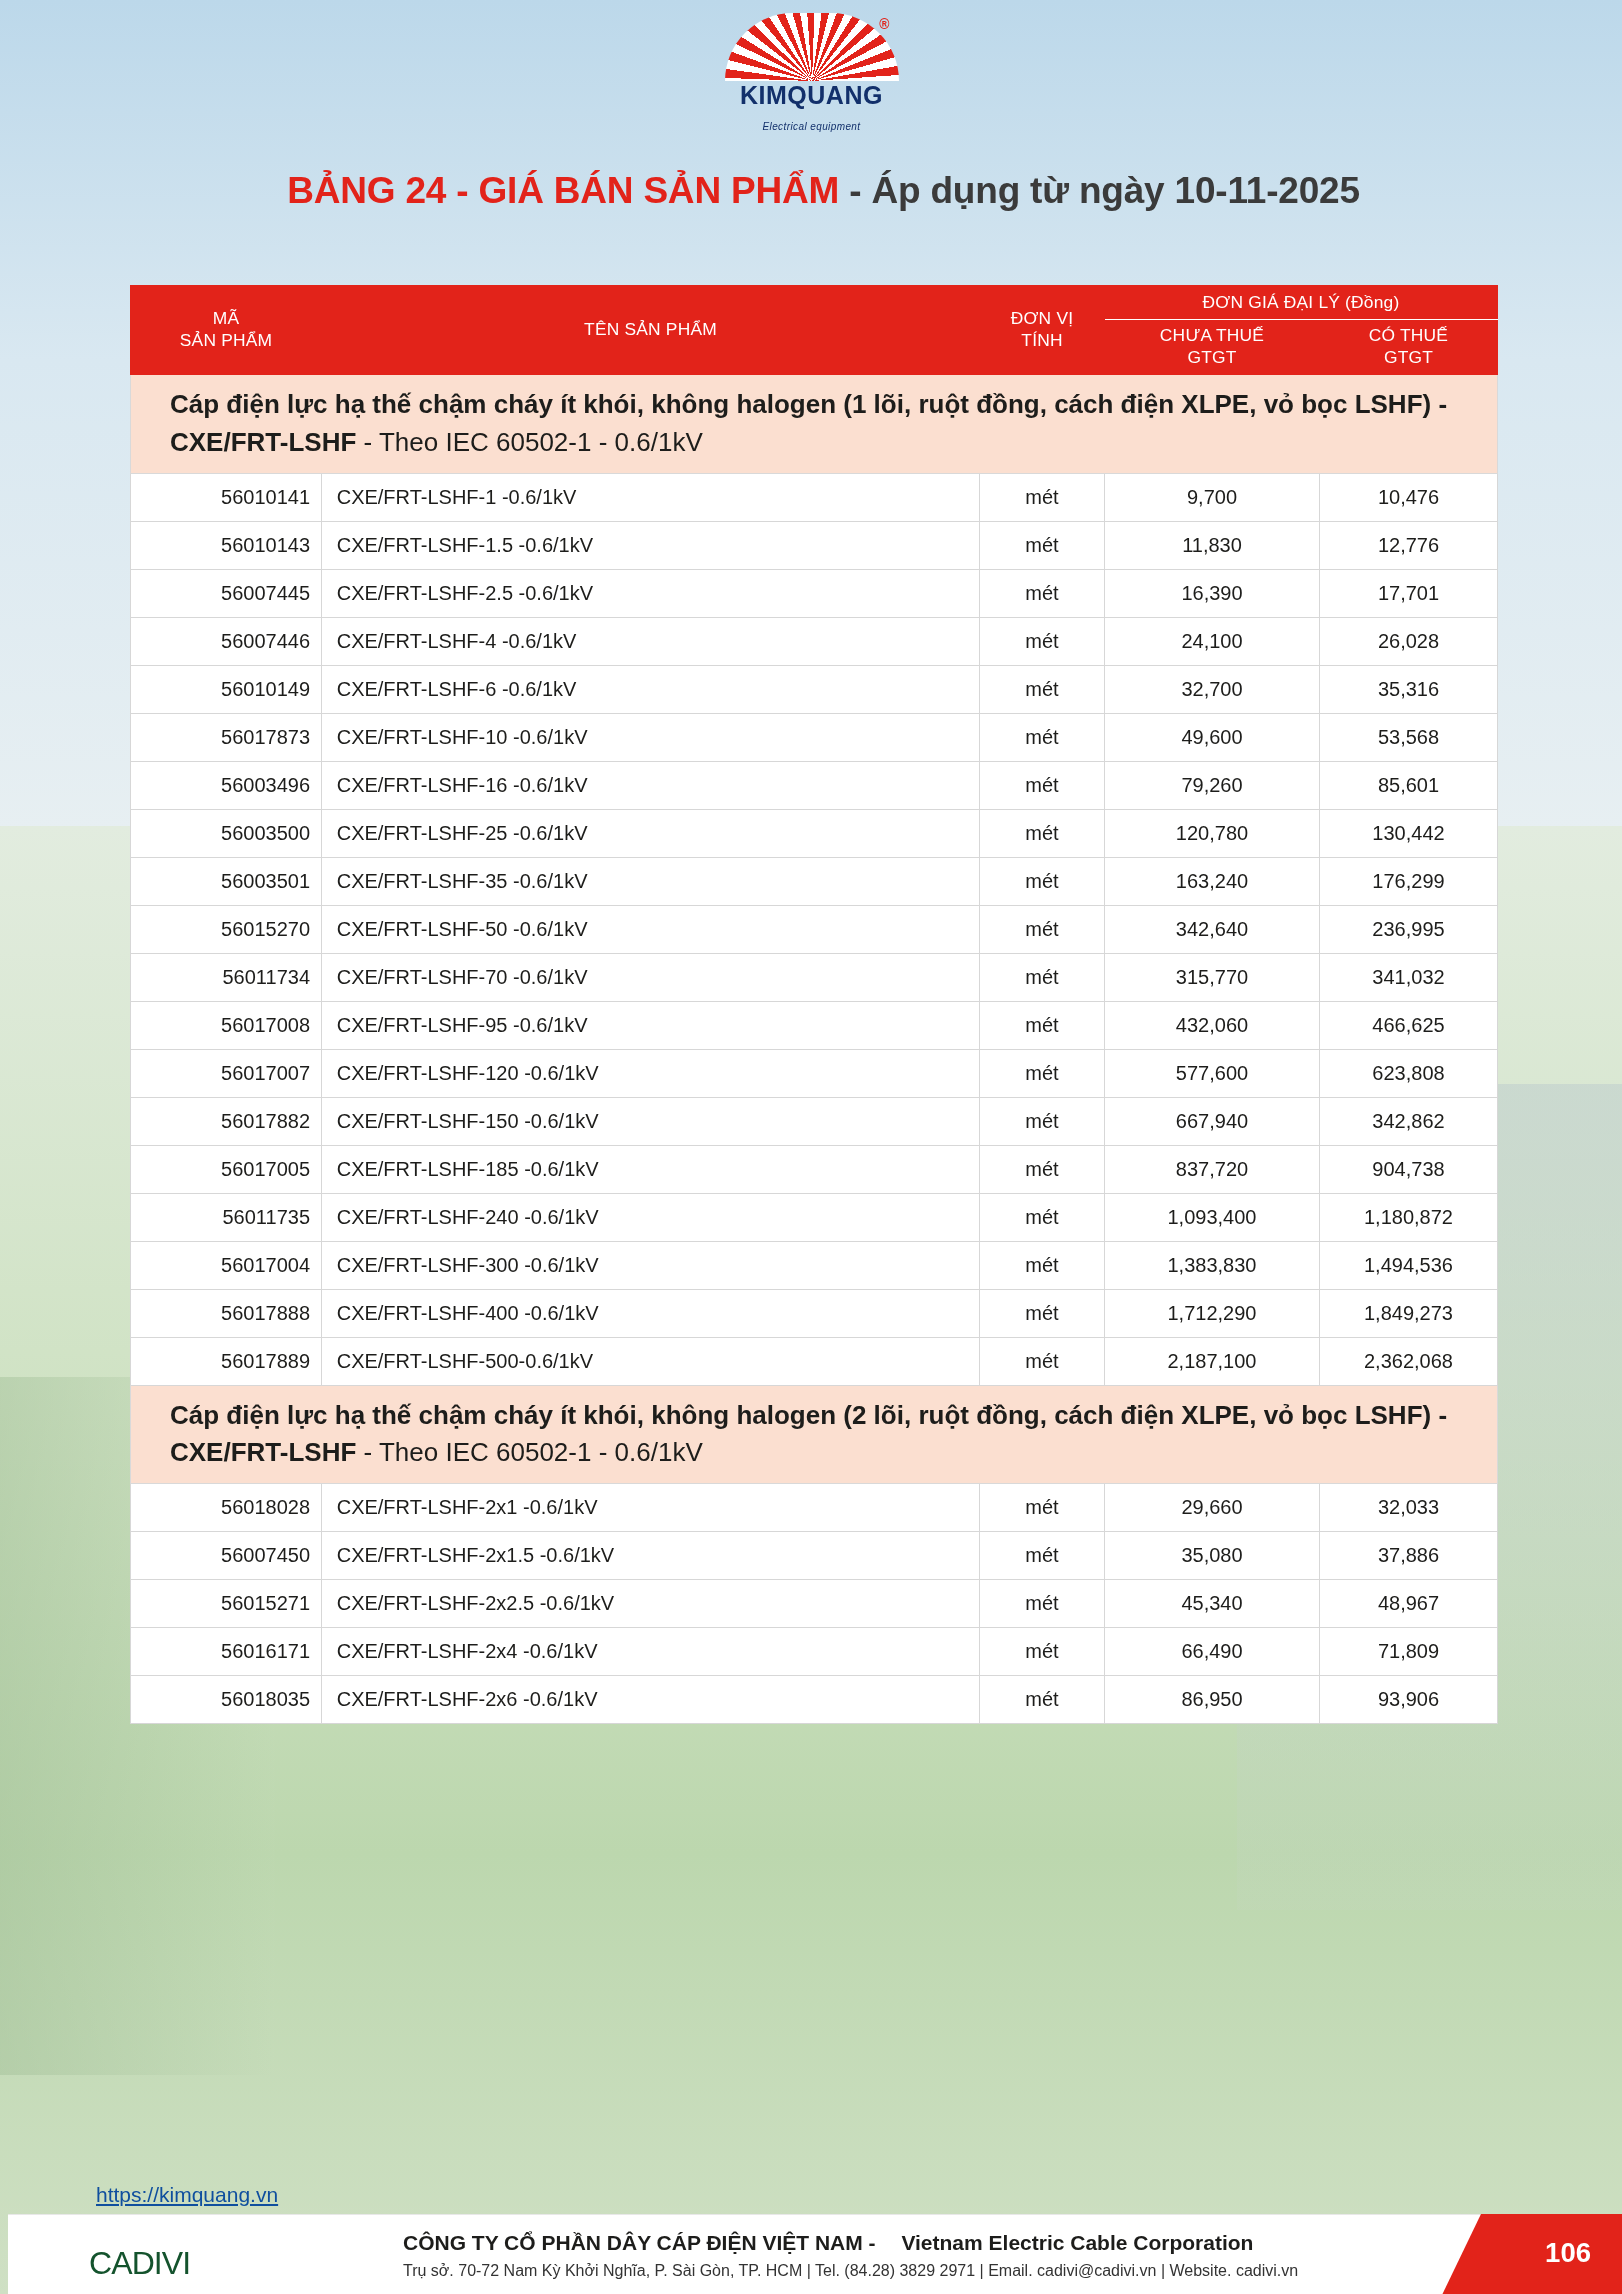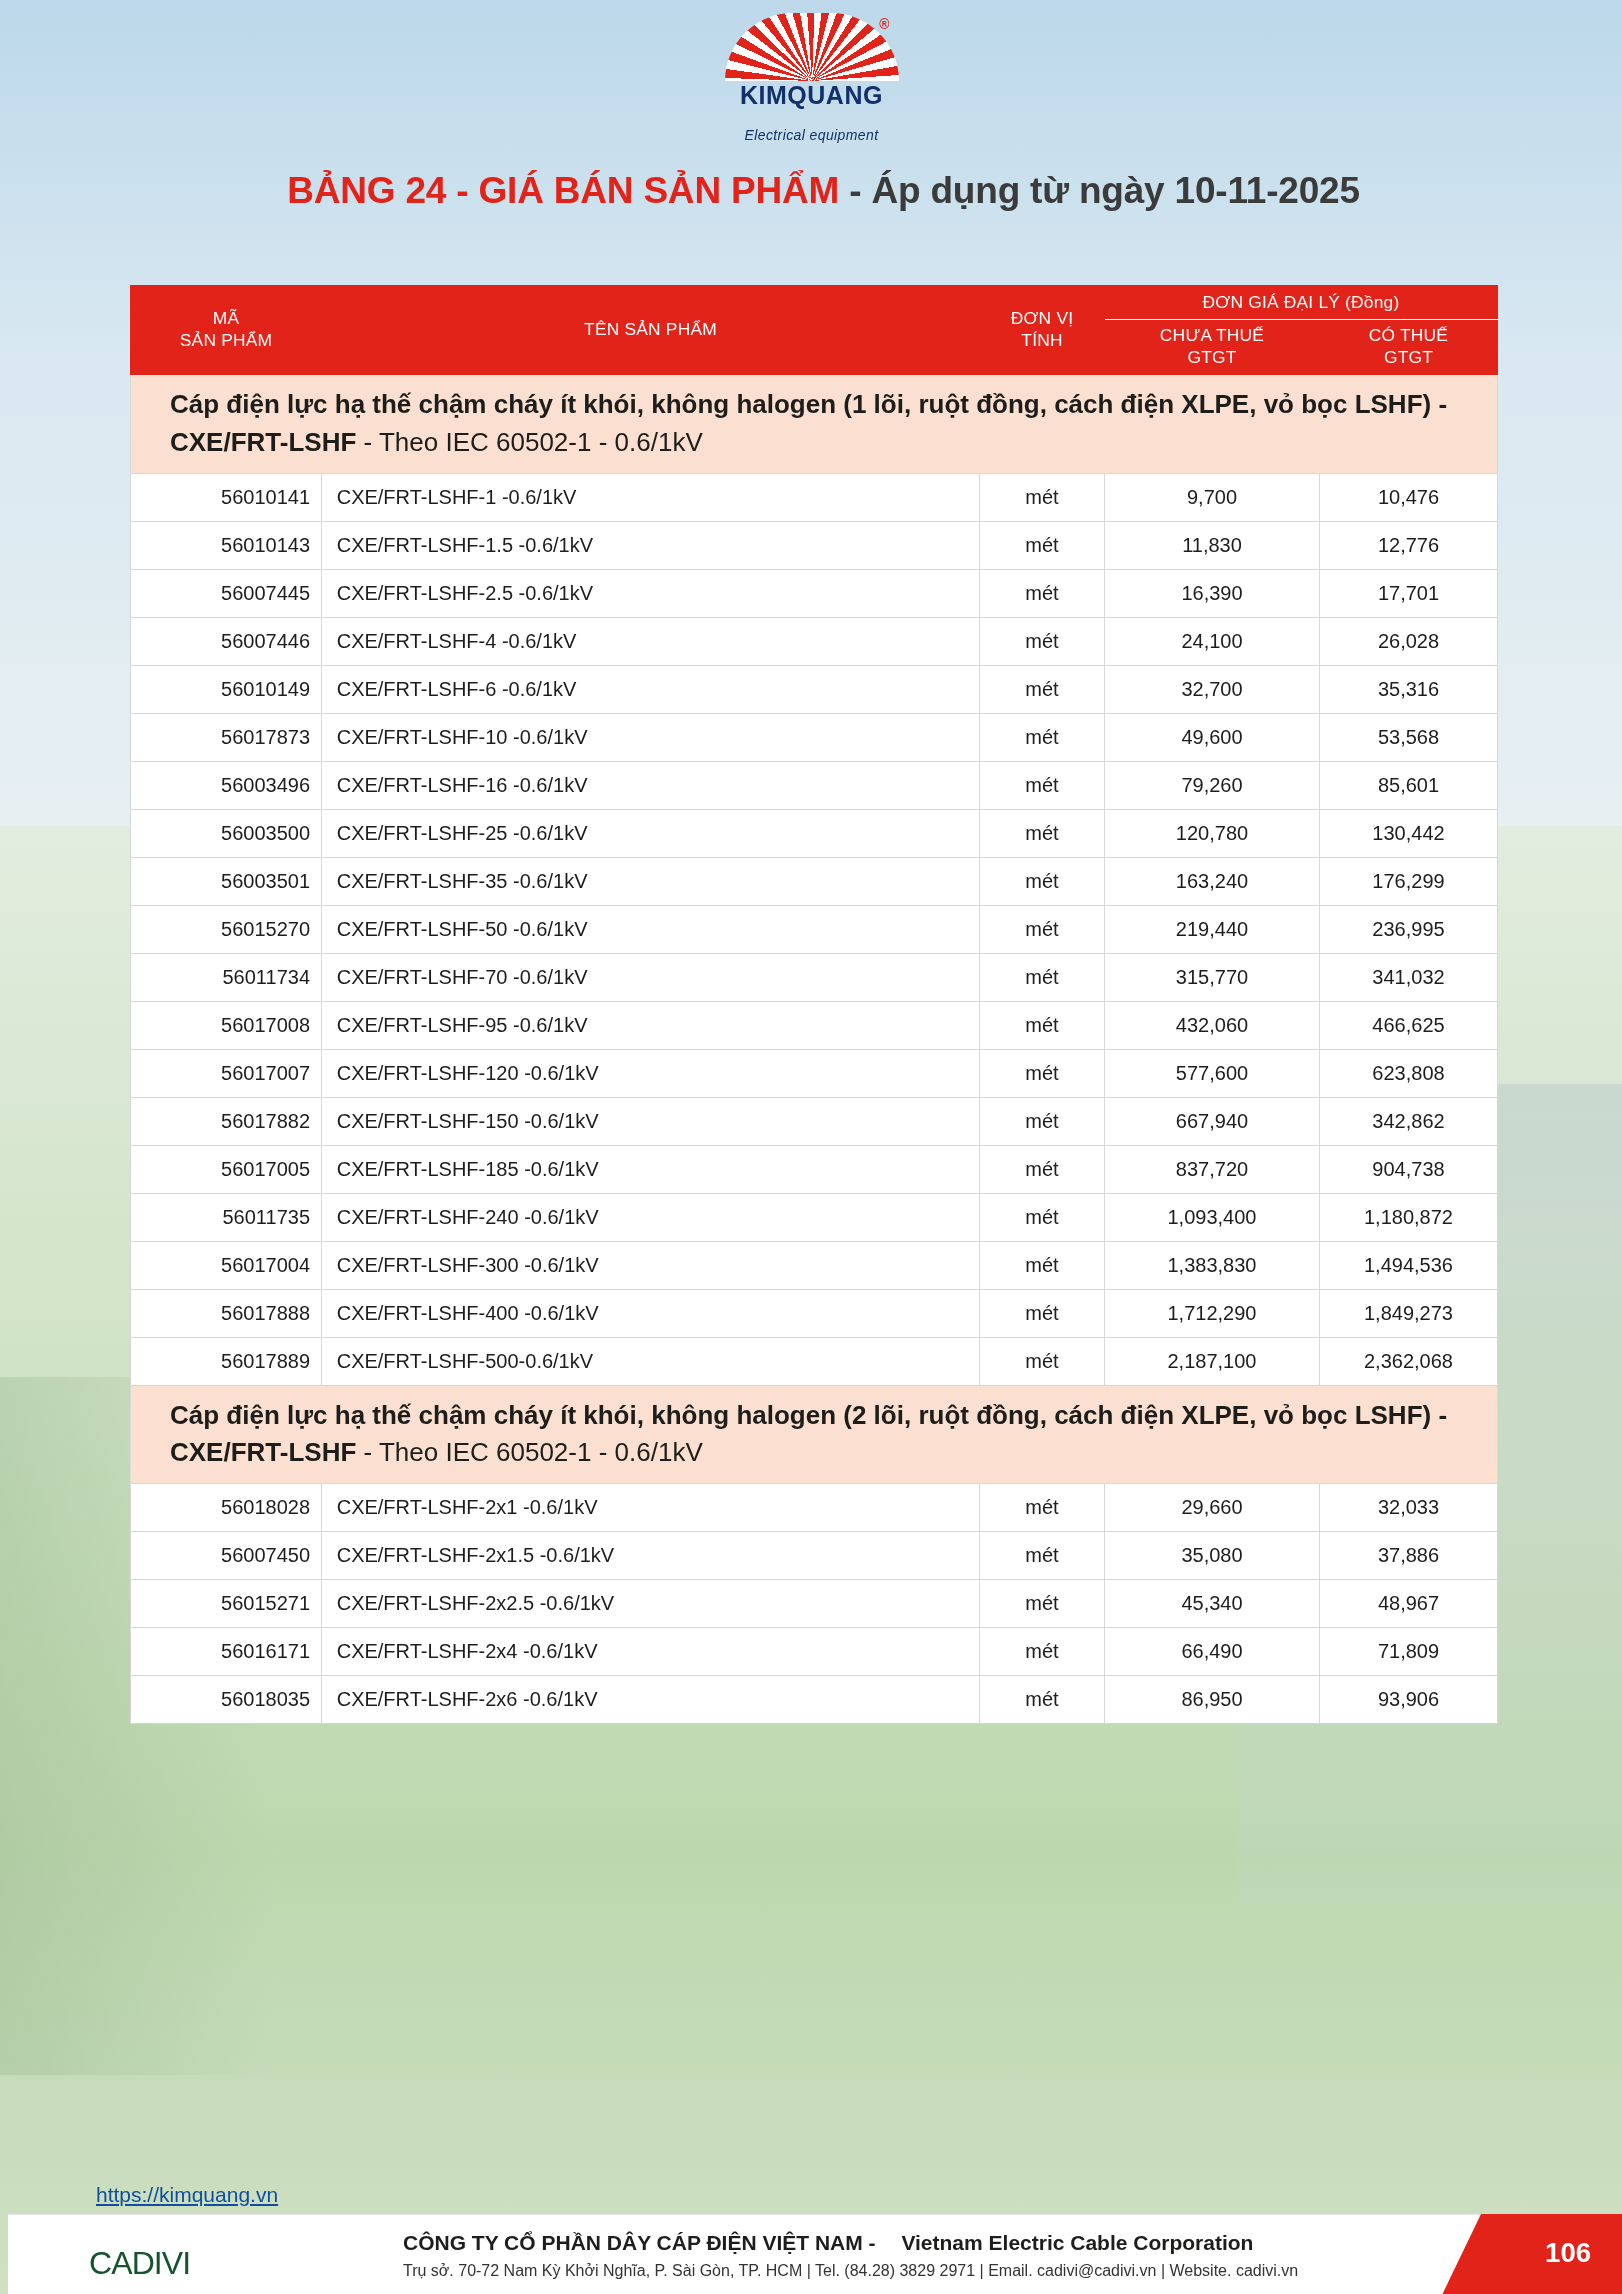--- a/index.html
+++ b/index.html
@@ -50,21 +50,21 @@
   }
   .logo-reg {
     position: absolute; right: 9.2px; top: 3.7px;
     font-size: 13.8px; color: #e2231a; font-weight: bold;
   }
   .logo-name {
     font-size: 25px; font-weight: bold; color: #12306b; letter-spacing: 0.5px;
     margin-top: 1.8px; line-height: 1;
   }
   .logo-sub {
-    font-size: 14px; color: #12306b; font-style: italic; letter-spacing: 0.4px; margin-top: 19px;
+    font-size: 10px; color: #12306b; font-style: italic; letter-spacing: 0.4px; margin-top: 13px;
   }
 
   
   .title {
     position: absolute; top: 170px; left: 12px; width: 1623px; text-align: center;
     font-size: 37px; font-weight: bold; color: #e2231a; letter-spacing: -0.2px;
     white-space: nowrap;
   }
   .title .sub { color: #3b3b3b; font-weight: bold; }
 
@@ -251,21 +251,21 @@
             <td class="code">56003501</td>
             <td class="name">CXE/FRT-LSHF-35 -0.6/1kV</td>
             <td class="unit">mét</td>
             <td class="price">163,240</td>
             <td class="price">176,299</td>
           </tr>
           <tr>
             <td class="code">56015270</td>
             <td class="name">CXE/FRT-LSHF-50 -0.6/1kV</td>
             <td class="unit">mét</td>
-            <td class="price">219,440</td>
+            <td class="price">342,640</td>
             <td class="price">236,995</td>
           </tr>
           <tr>
             <td class="code">56011734</td>
             <td class="name">CXE/FRT-LSHF-70 -0.6/1kV</td>
             <td class="unit">mét</td>
             <td class="price">315,770</td>
             <td class="price">341,032</td>
           </tr>
           <tr>

